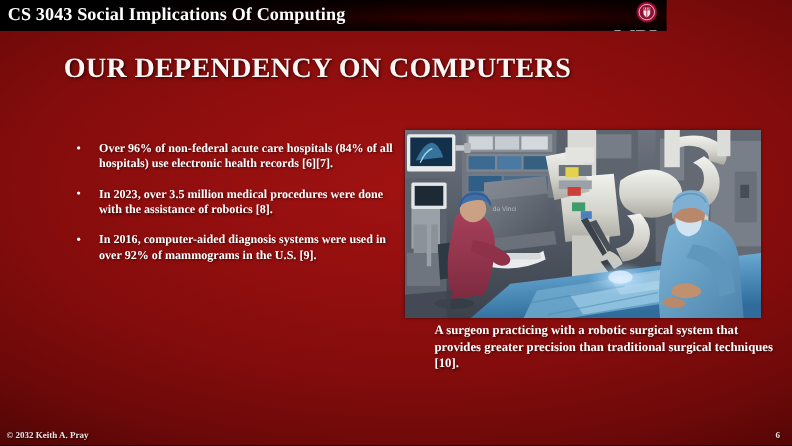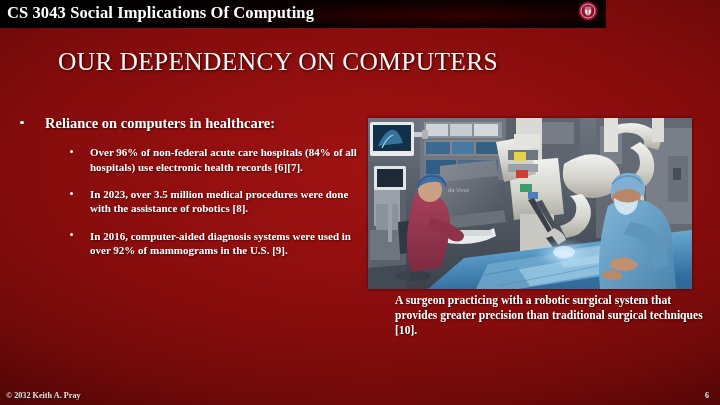--- a/index.html
+++ b/index.html
@@ -90,21 +90,21 @@
     line-height: 1;
     text-shadow: 1px 1px 2px rgba(0,0,0,0.85);
   }
 
   
   #slide-title {
     position: absolute;
     left: 58px;
     top: 47px;
     font-size: 25.5px;
-    font-weight: normal;
+    font-weight: bold;
     color: #fdf6f4;
     letter-spacing: 0.3px;
     text-shadow: 1px 1px 3px rgba(0,0,0,0.75);
     white-space: nowrap;
   }
 
   
   #body-col {
     position: absolute;
     left: 14px;
@@ -220,24 +220,20 @@
         </svg>
       </span>
       <span id="brand-text">WPI</span>
     </div>
   </div>
 
   <div id="slide-title">OUR DEPENDENCY ON COMPUTERS</div>
 
   <div id="body-col">
 
-    <div class="bullet-l1">
-      <span class="dot"></span>
-      <span>Reliance on computers in healthcare:</span>
-    </div>
 
     <div class="sub-list">
       <div class="bullet-l2">
         <span class="dot"></span>
         <span>Over 96% of non-federal acute care hospitals (84% of all hospitals) use electronic health records [6][7].</span>
       </div>
       <div class="bullet-l2">
         <span class="dot"></span>
         <span>In 2023, over 3.5 million medical procedures were done with the assistance of robotics [8].</span>
       </div>

